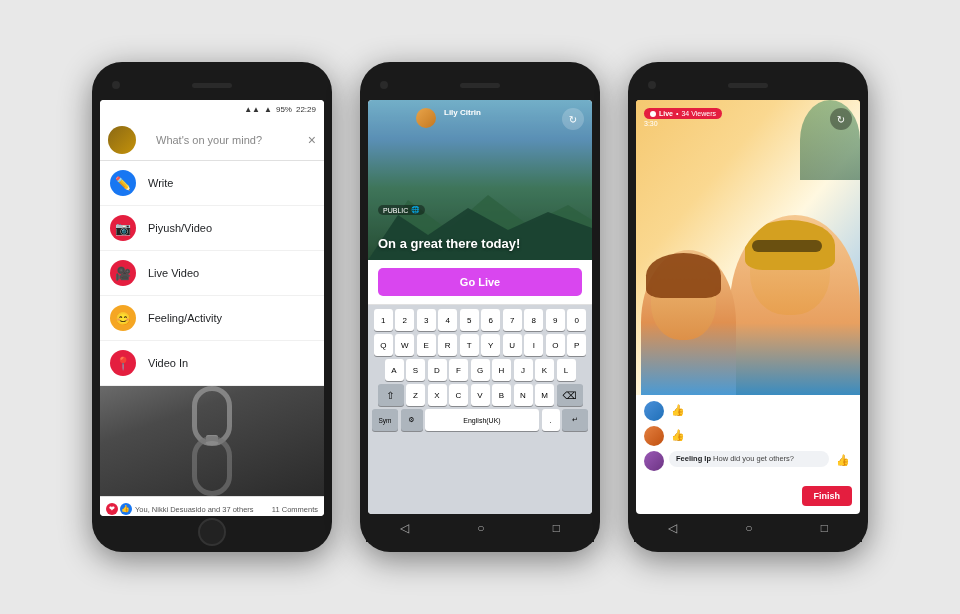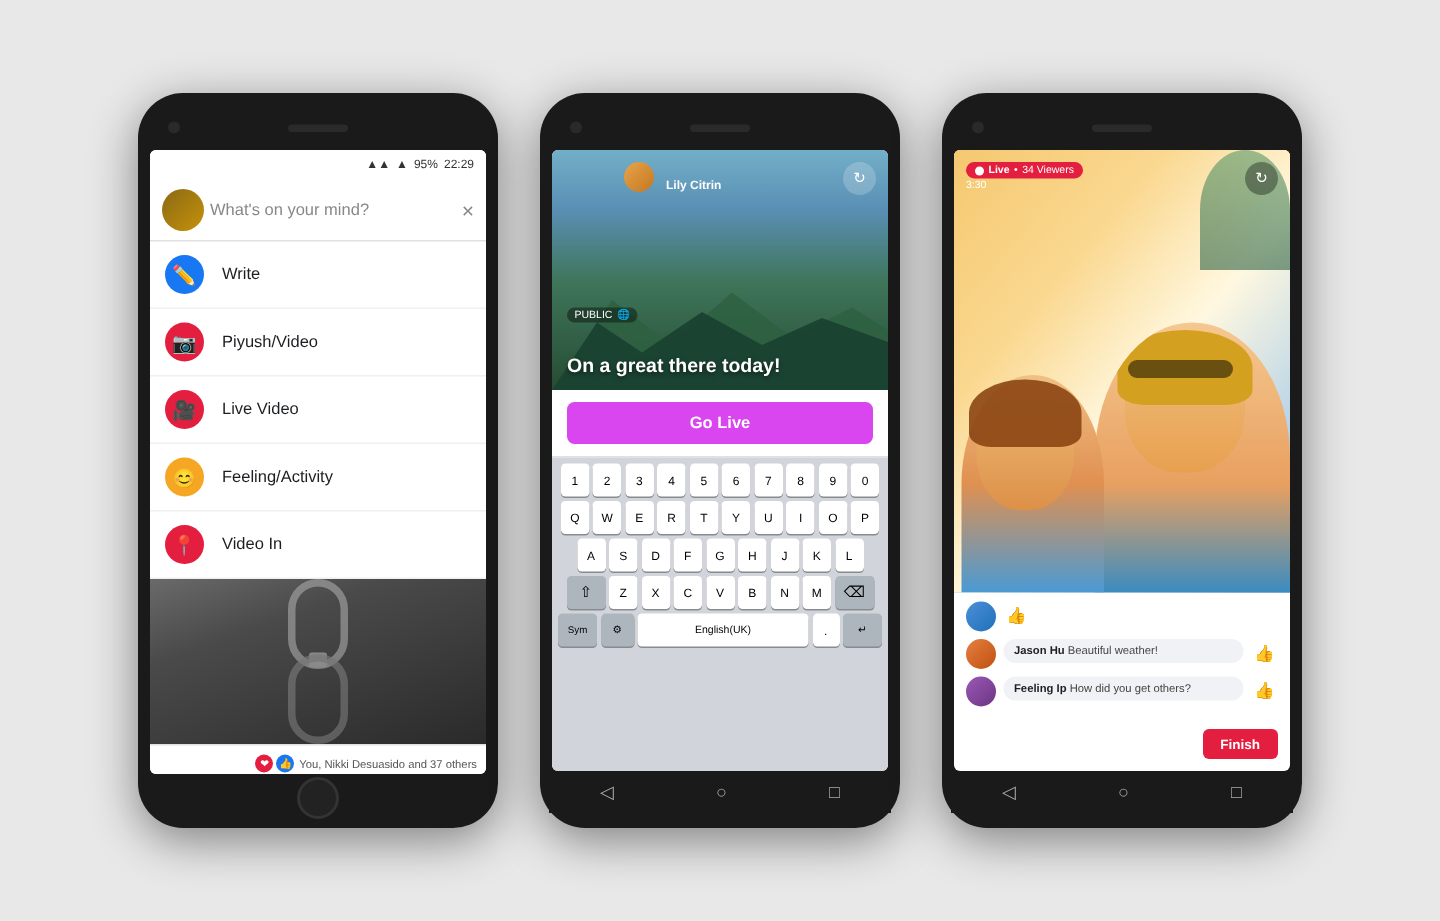--- a/index.html
+++ b/index.html
@@ -81,21 +81,21 @@
       color: #333;
       gap: 4px;
     }
 
     
     .post-header {
       display: flex;
       align-items: center;
       padding: 8px 8px 6px;
       border-bottom: 1px solid #e0e0e0;
-      gap: 4px;
+      gap: 20px;
     }
     .avatar-small {
       width: 28px; height: 28px;
       border-radius: 50%;
       overflow: hidden;
       flex-shrink: 0;
     }
     .avatar-img {
       width: 100%; height: 100%;
       background: linear-gradient(135deg, #8B6914, #c4920a);
@@ -150,27 +150,26 @@
       justify-content: center;
     }
 
     .phone1-footer {
       background: #fff;
       border-top: 1px solid #e0e0e0;
       padding: 4px 6px;
     }
     .likes-row {
       display: flex;
-      align-items: flex-end;
+      align-items: center;
       justify-content: space-between;
       padding: 2px 0;
       font-size: 7.5px;
       color: #555;
       border-bottom: 1px solid #e8e8e8;
-      flex-direction: column;
     }
     .like-icons {
       display: flex;
       gap: 2px;
     }
     .like-circle {
       width: 12px; height: 12px;
       border-radius: 50%;
       display: flex;
       align-items: center;
@@ -548,21 +547,21 @@
     <div class="phone2-screen">
 
       <div class="hike-photo">
         <div class="hike-overlay"></div>
 
         <svg style="position:absolute;bottom:0;width:100%;height:80px;" viewBox="0 0 224 80" preserveAspectRatio="none">
           <polygon points="0,80 40,20 80,50 120,15 160,45 200,25 224,40 224,80" fill="#2d6040" opacity="0.8"></polygon>
           <polygon points="0,80 30,35 60,55 100,28 140,50 180,32 224,48 224,80" fill="#1a4030" opacity="0.9"></polygon>
         </svg>
         <div class="rotate-btn">↻</div>
-        <div style="position:absolute;top:8px;left:8px;display:flex;align-items:flex-end;gap:4px;padding-left:40px;">
+        <div style="position:absolute;top:8px;left:8px;display:flex;align-items:flex-start;gap:4px;padding-left:40px;">
           <div class="hike-avatar"></div>
           <span class="hike-username">Lily Citrin</span>
         </div>
         <div class="hike-public-badge">
           <span>PUBLIC</span>
           <span>🌐</span>
         </div>
         <div class="hike-caption">On a great there today!</div>
       </div>
 
@@ -684,24 +683,20 @@
 
       <div class="comments-section">
 
         <div class="comment-row">
           <div class="comment-avatar" style="background:linear-gradient(135deg,#4a90d9,#2070b8);"></div>
           <div class="like-icon-small">👍</div>
         </div>
 
         <div class="comment-row">
           <div class="comment-avatar" style="background:linear-gradient(135deg,#e48040,#c05010);"></div>
-          <div class="comment-bubble">
-            <span class="comment-name">Jason Hu</span>
-            <span class="comment-text">Beautiful weather!</span>
-          </div>
           <div class="thumb-icon-small">👍</div>
         </div>
 
         <div class="comment-row">
           <div class="comment-avatar" style="background:linear-gradient(135deg,#9b59b6,#6c3483);"></div>
           <div class="comment-bubble">
             <span class="comment-name">Feeling Ip</span>
             <span class="comment-text">How did you get others?</span>
           </div>
           <div class="thumb-icon-small">👍</div>

